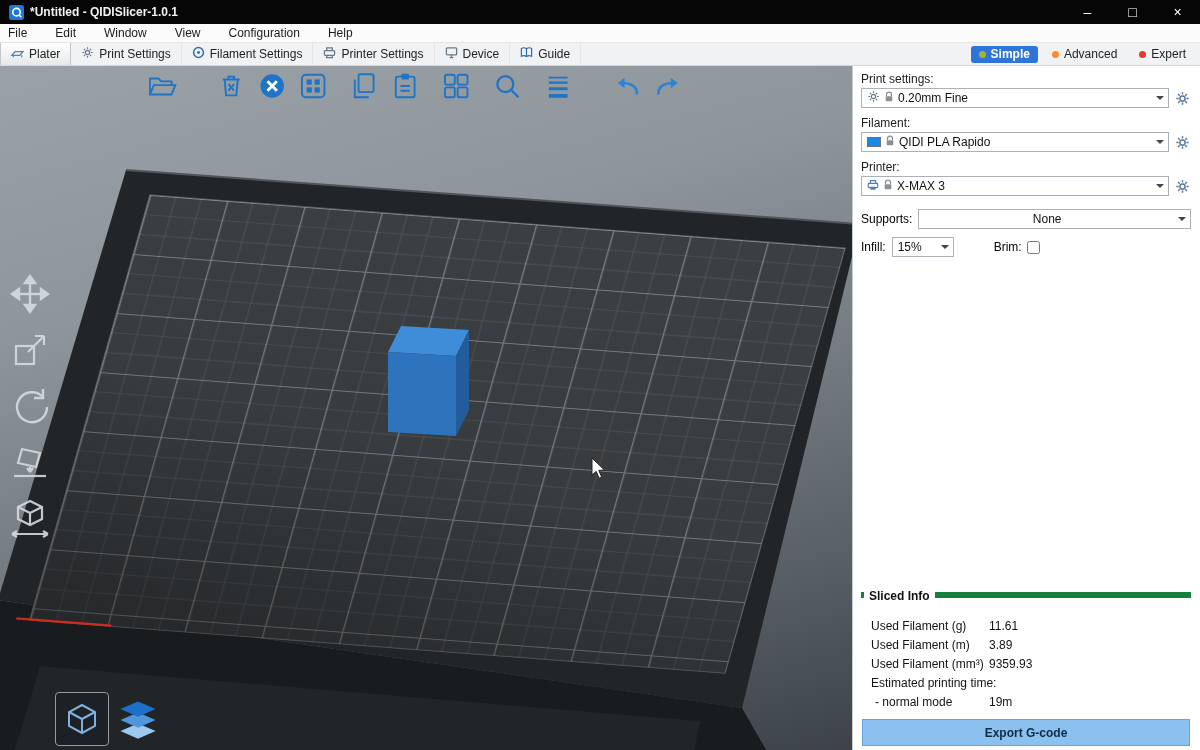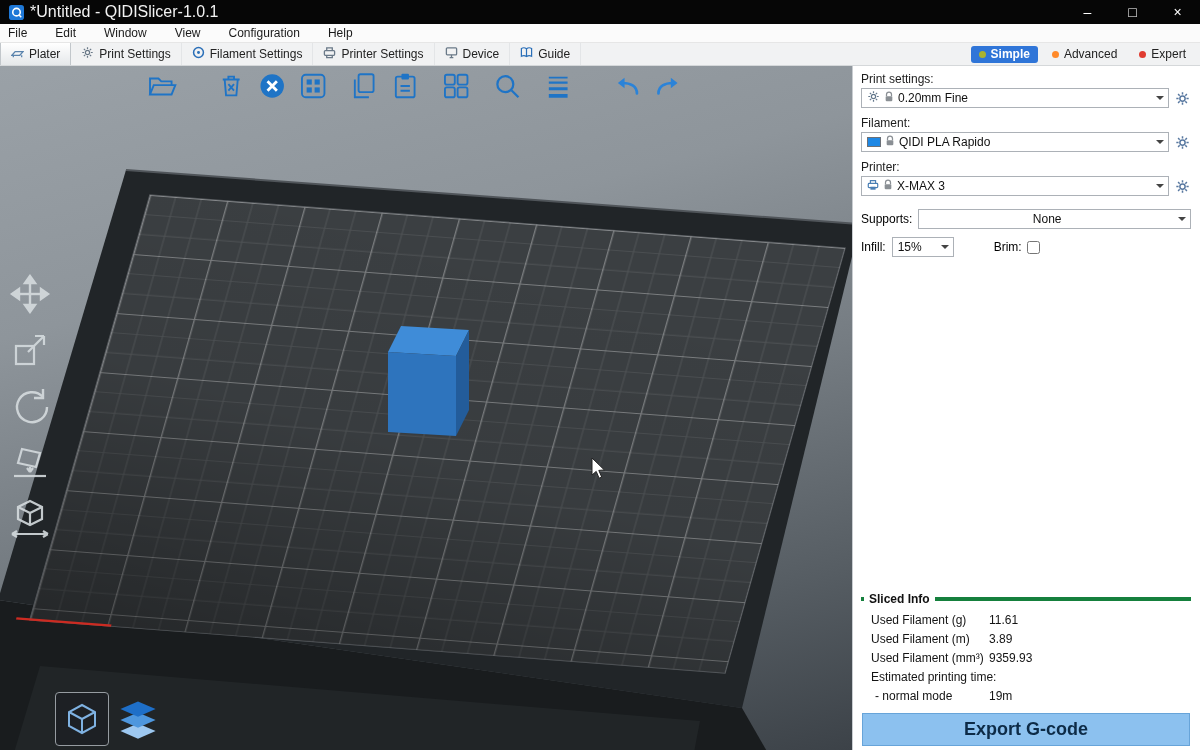--- a/index.html
+++ b/index.html
@@ -1,21 +1,21 @@
 <!DOCTYPE html>
 <html><head>
 <meta charset="utf-8">
 <style>
   * { box-sizing:border-box; margin:0; padding:0; }
   html,body { width:1200px; height:750px; overflow:hidden; font-family:"Liberation Sans",sans-serif; font-size:12px; background:#fff; }
 
   
   .titlebar { height:24px; background:#060606; color:#fff; display:flex; align-items:center; }
   .app-icon { margin:0 6px 0 9px; display:flex; }
-  .title-text { font-size:16px; color:#f2f2f2; }
+  .title-text { font-size:12px; color:#f2f2f2;font-weight:bold; }
   .win-controls { margin-left:auto; display:flex; height:100%; }
   .win-btn { width:45px; height:100%; display:flex; align-items:center; justify-content:center; color:#fff; font-size:14px; }
 
   
   .menubar { height:19px; background:#fbfbfb; display:flex; align-items:center; border-bottom:1px solid #e6e6e6;gap:12px; }
   .menu-item { padding:0 8px; display:flex; align-items:center; color:#1a1a1a; }
 
   
   .tabbar { height:23px; background:#f1f2f3; display:flex; align-items:stretch; border-bottom:1px solid #d5d8da;text-align:center; }
   .tab { display:flex; align-items:center; gap:5px; padding:0 10px; color:#222; border-right:1px solid #e3e5e7; }
@@ -56,27 +56,27 @@
   .combo-arrow { width:16px; height:100%; display:flex; align-items:center; justify-content:center; }
   .combo-arrow::after { content:""; border:4px solid transparent; border-top-color:#444; margin-top:4px; }
   .gear-btn { width:18px; display:flex; align-items:center; justify-content:center; margin-left:4px; }
   .swatch { width:14px; height:10px; border:1px solid #6b7077; }
   .inline-row { display:flex; align-items:center; gap:6px; margin-top:8px; }
   .small-combo { flex:0 0 62px; }
   .brim-group { margin-left:34px; display:flex; align-items:center; gap:5px; }
   .brim-group input { width:13px; height:13px; }
   .spacer { flex:1; }
 
-  .sliced { position:relative; border-top:4px solid #15803d; margin:8px 0 6px; padding:9px 2px 2px; }
+  .sliced { position:relative; border-top:6px solid #15803d; margin:8px 0 6px; padding:18px 2px 2px; }
   .sliced-title { position:absolute; top:-9px; left:3px; background:#fff; padding:0 5px; font-weight:bold; color:#111; }
   .si-row { display:grid; grid-template-columns:118px auto; padding:2.5px 0 2.5px 8px; color:#141414; }
   .si-row.full { grid-template-columns:auto; }
   .si-val { color:#141414; }
 
-  .export-btn { height:33px; margin:0 1px 1px; border:1px solid #67a4d9; font-weight:bold; font-size:18px;
+  .export-btn { height:27px; margin:0 1px 1px; border:1px solid #67a4d9; font-weight:bold; font-size:12px;
                 color:#0d2b47; font-family:"Liberation Sans",sans-serif; }
 </style>
 </head>
 <body>
 
 <div class="titlebar">
   <span class="app-icon">
     <svg width="15" height="15" viewBox="0 0 16 16">
         <rect width="16" height="16" rx="3" fill="#1e78d7"></rect>
         <circle cx="8" cy="7.6" r="4" fill="none" stroke="#fff" stroke-width="1.7"></circle>

